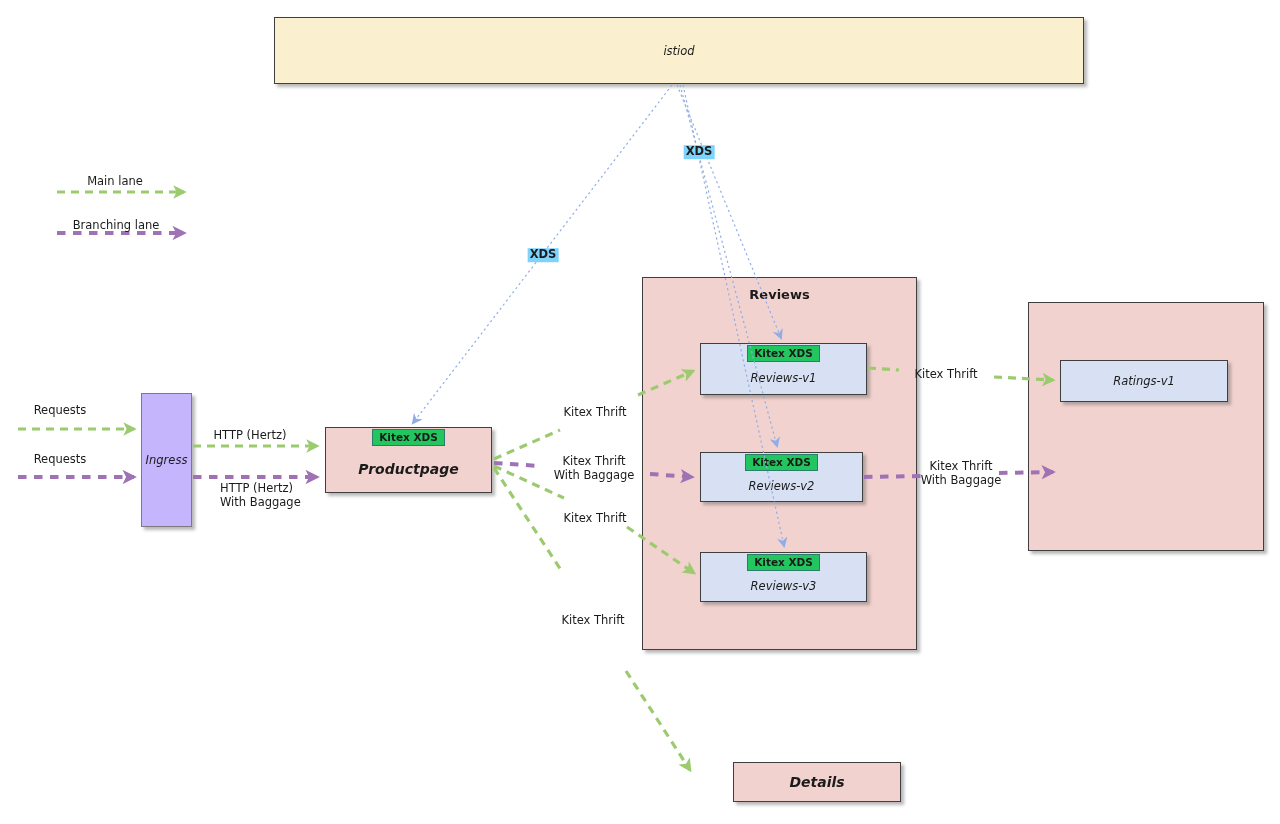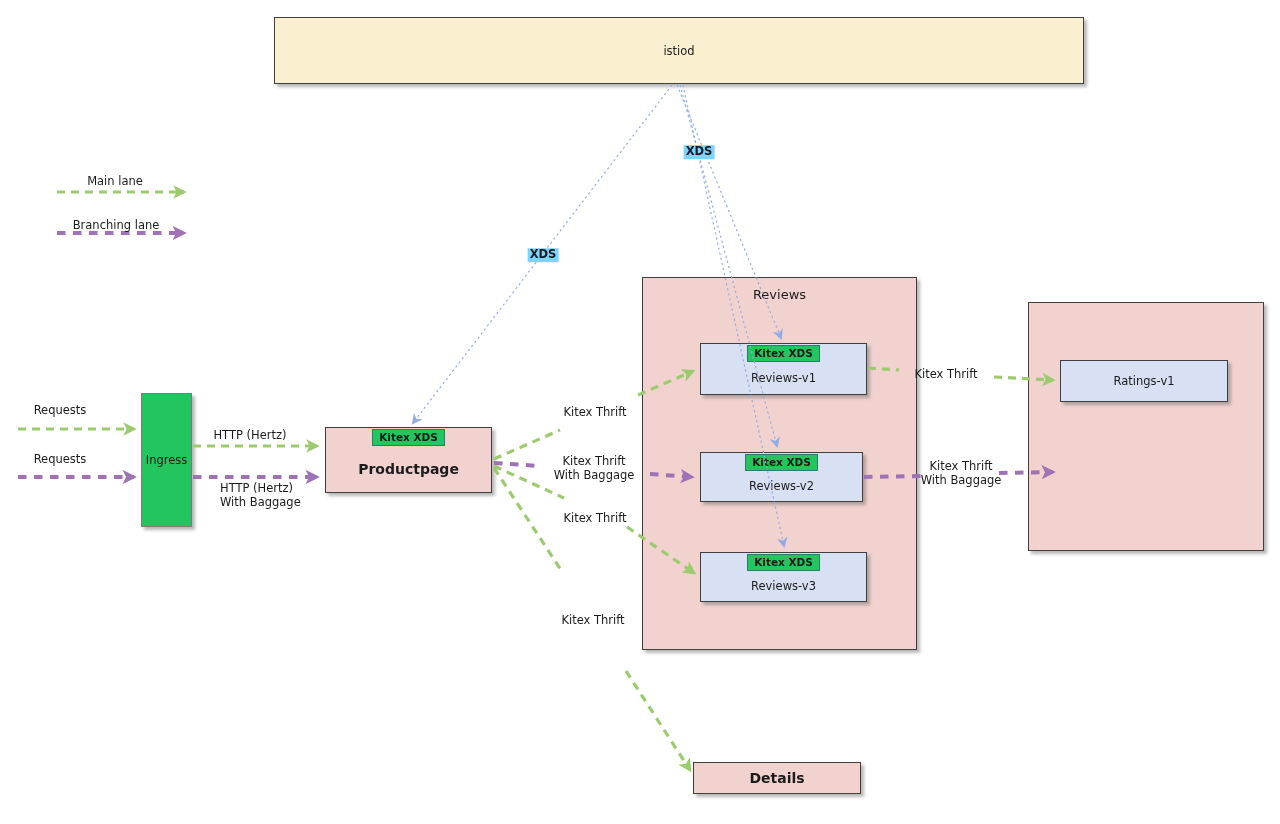--- a/index.html
+++ b/index.html
@@ -9,30 +9,30 @@
   }
   
   .box{
     position:absolute;box-sizing:border-box;border:1.6px solid #3f3f3f;
     box-shadow:3px 3px 3px rgba(100,100,100,.45);
     display:flex;flex-direction:column;align-items:center;justify-content:center;
   }
   .istiod{background:#faf0cf;}
   .pinkbox{background:#f2d2ce;}
   .bluebox{background:#d8e0f3;}
-  .ingress{background:#22c55e;border-color:#7b7b7b;}
+  .ingress{background:#c4b5fd;border-color:#7b7b7b;}
   .container-box{
     position:absolute;box-sizing:border-box;border:1.6px solid #3f3f3f;
     background:#f2d2ce;box-shadow:3px 3px 3px rgba(100,100,100,.45);
   }
   .container-title{
     position:absolute;left:0;width:100%;text-align:center;
-    font-weight:normal;font-size:13px;
-  }
-  .node-title{font-size:11.5px;}
+    font-weight:bold;font-size:13px;
+  }
+  .node-title{font-size:11.5px;font-style:italic;}
   .node-title.bold{font-weight:bold;font-size:14px;}
   .badge{
     box-sizing:border-box;background:#22c55e;border:1.6px solid #2a7d6d;
     font-size:10.5px;font-weight:700;padding:1px 6px 2px 6px;margin-top:1px;
     display:flex;align-items:center;justify-content:center;white-space:nowrap;
   }
   .with-badge{justify-content:flex-start;}
   .with-badge .node-title{margin:auto 0;}
   
   .edges{position:absolute;left:0;top:0;z-index:5;pointer-events:none;}
@@ -84,21 +84,21 @@
   </div>
 
   <div class="container-box" style="left:1028px;top:302px;width:236px;height:249px;"></div>
   <div class="container-title" style="left:1028px;top:333px;width:236px;z-index:2;margin-top:36px;">Ratings</div>
 
   <div class="box bluebox" style="left:1060px;top:360px;width:168px;height:42px;z-index:2;">
     <span class="node-title">Ratings-v1</span>
   </div>
 
 
-  <div class="box pinkbox" style="left:693px;top:762px;width:168px;height:32px;">
+  <div class="box pinkbox" style="left:733px;top:762px;width:168px;height:40px;">
     <span class="node-title bold">Details</span>
   </div>
 
   <svg class="edges" width="1280" height="824" viewBox="0 0 1280 824">
     <defs>
       <marker id="ah-green" viewBox="0 0 10 10" refX="8" refY="5" markerWidth="4.2" markerHeight="4.2" orient="auto">
         <path d="M0,0 L10,5 L0,10 L2.5,5 z" fill="#9ccb6f"></path>
       </marker>
       <marker id="ah-purple" viewBox="0 0 10 10" refX="8" refY="5" markerWidth="3.6" markerHeight="3.6" orient="auto">
         <path d="M0,0 L10,5 L0,10 L2.5,5 z" fill="#9e72b5"></path>

